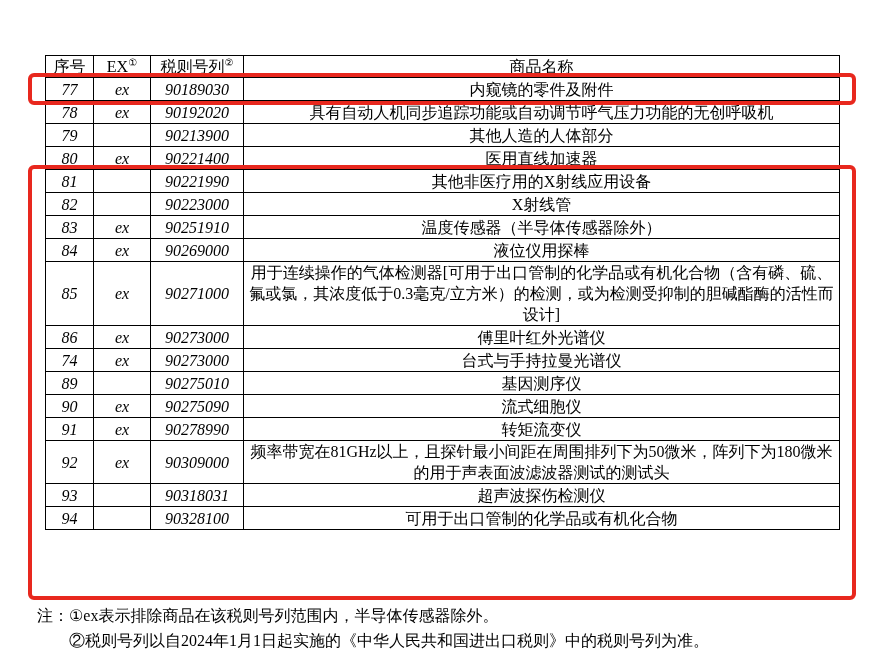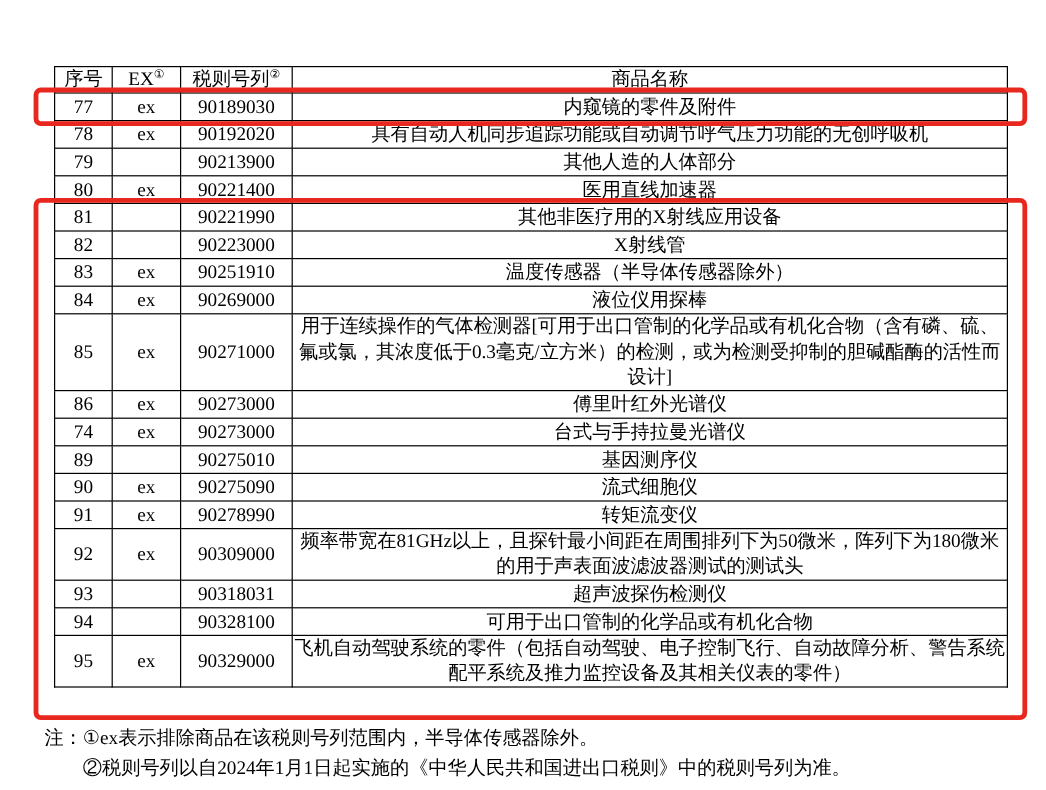--- a/index.html
+++ b/index.html
@@ -24,21 +24,21 @@
   table.tariff th, table.tariff td {
     border: 1px solid #000000;
     padding: 0;
     line-height: 21px;
     font-weight: normal;
     vertical-align: middle;
     overflow: hidden;
   }
   table.tariff thead th { height: 21px; text-align: center; }
   table.tariff tbody td { height: 22px; }
-  .c-center { text-align: center; }
+  .c-center { text-align: center; font-style: italic; }
   .c-name  { text-align: center; padding: 1px 5px 1px 5px; }
   sup { font-size: 10px; line-height: 0; vertical-align: super; }
   .hl-box {
     position: absolute;
     box-sizing: border-box;
     border: 4px solid #e8281e;
     border-radius: 6px;
     pointer-events: none;
   }
   .notes {
@@ -168,26 +168,20 @@
           <td class="c-center"></td>
           <td class="c-center">90318031</td>
           <td class="c-name">超声波探伤检测仪</td>
         </tr>
         <tr>
           <td class="c-center">94</td>
           <td class="c-center"></td>
           <td class="c-center">90328100</td>
           <td class="c-name">可用于出口管制的化学品或有机化合物</td>
         </tr>
-        <tr>
-          <td class="c-center">95</td>
-          <td class="c-center">ex</td>
-          <td class="c-center">90329000</td>
-          <td class="c-name">飞机自动驾驶系统的零件（包括自动驾驶、电子控制飞行、自动故障分析、警告系统配平系统及推力监控设备及其相关仪表的零件）</td>
-        </tr>
       </tbody>
   </table>
 
   <div class="notes">
     <span class="notes-label">注：</span>
     <span class="notes-lines">
       <div>①ex表示排除商品在该税则号列范围内，半导体传感器除外。</div>
       <div>②税则号列以自2024年1月1日起实施的《中华人民共和国进出口税则》中的税则号列为准。</div>
     </span>
   </div>

